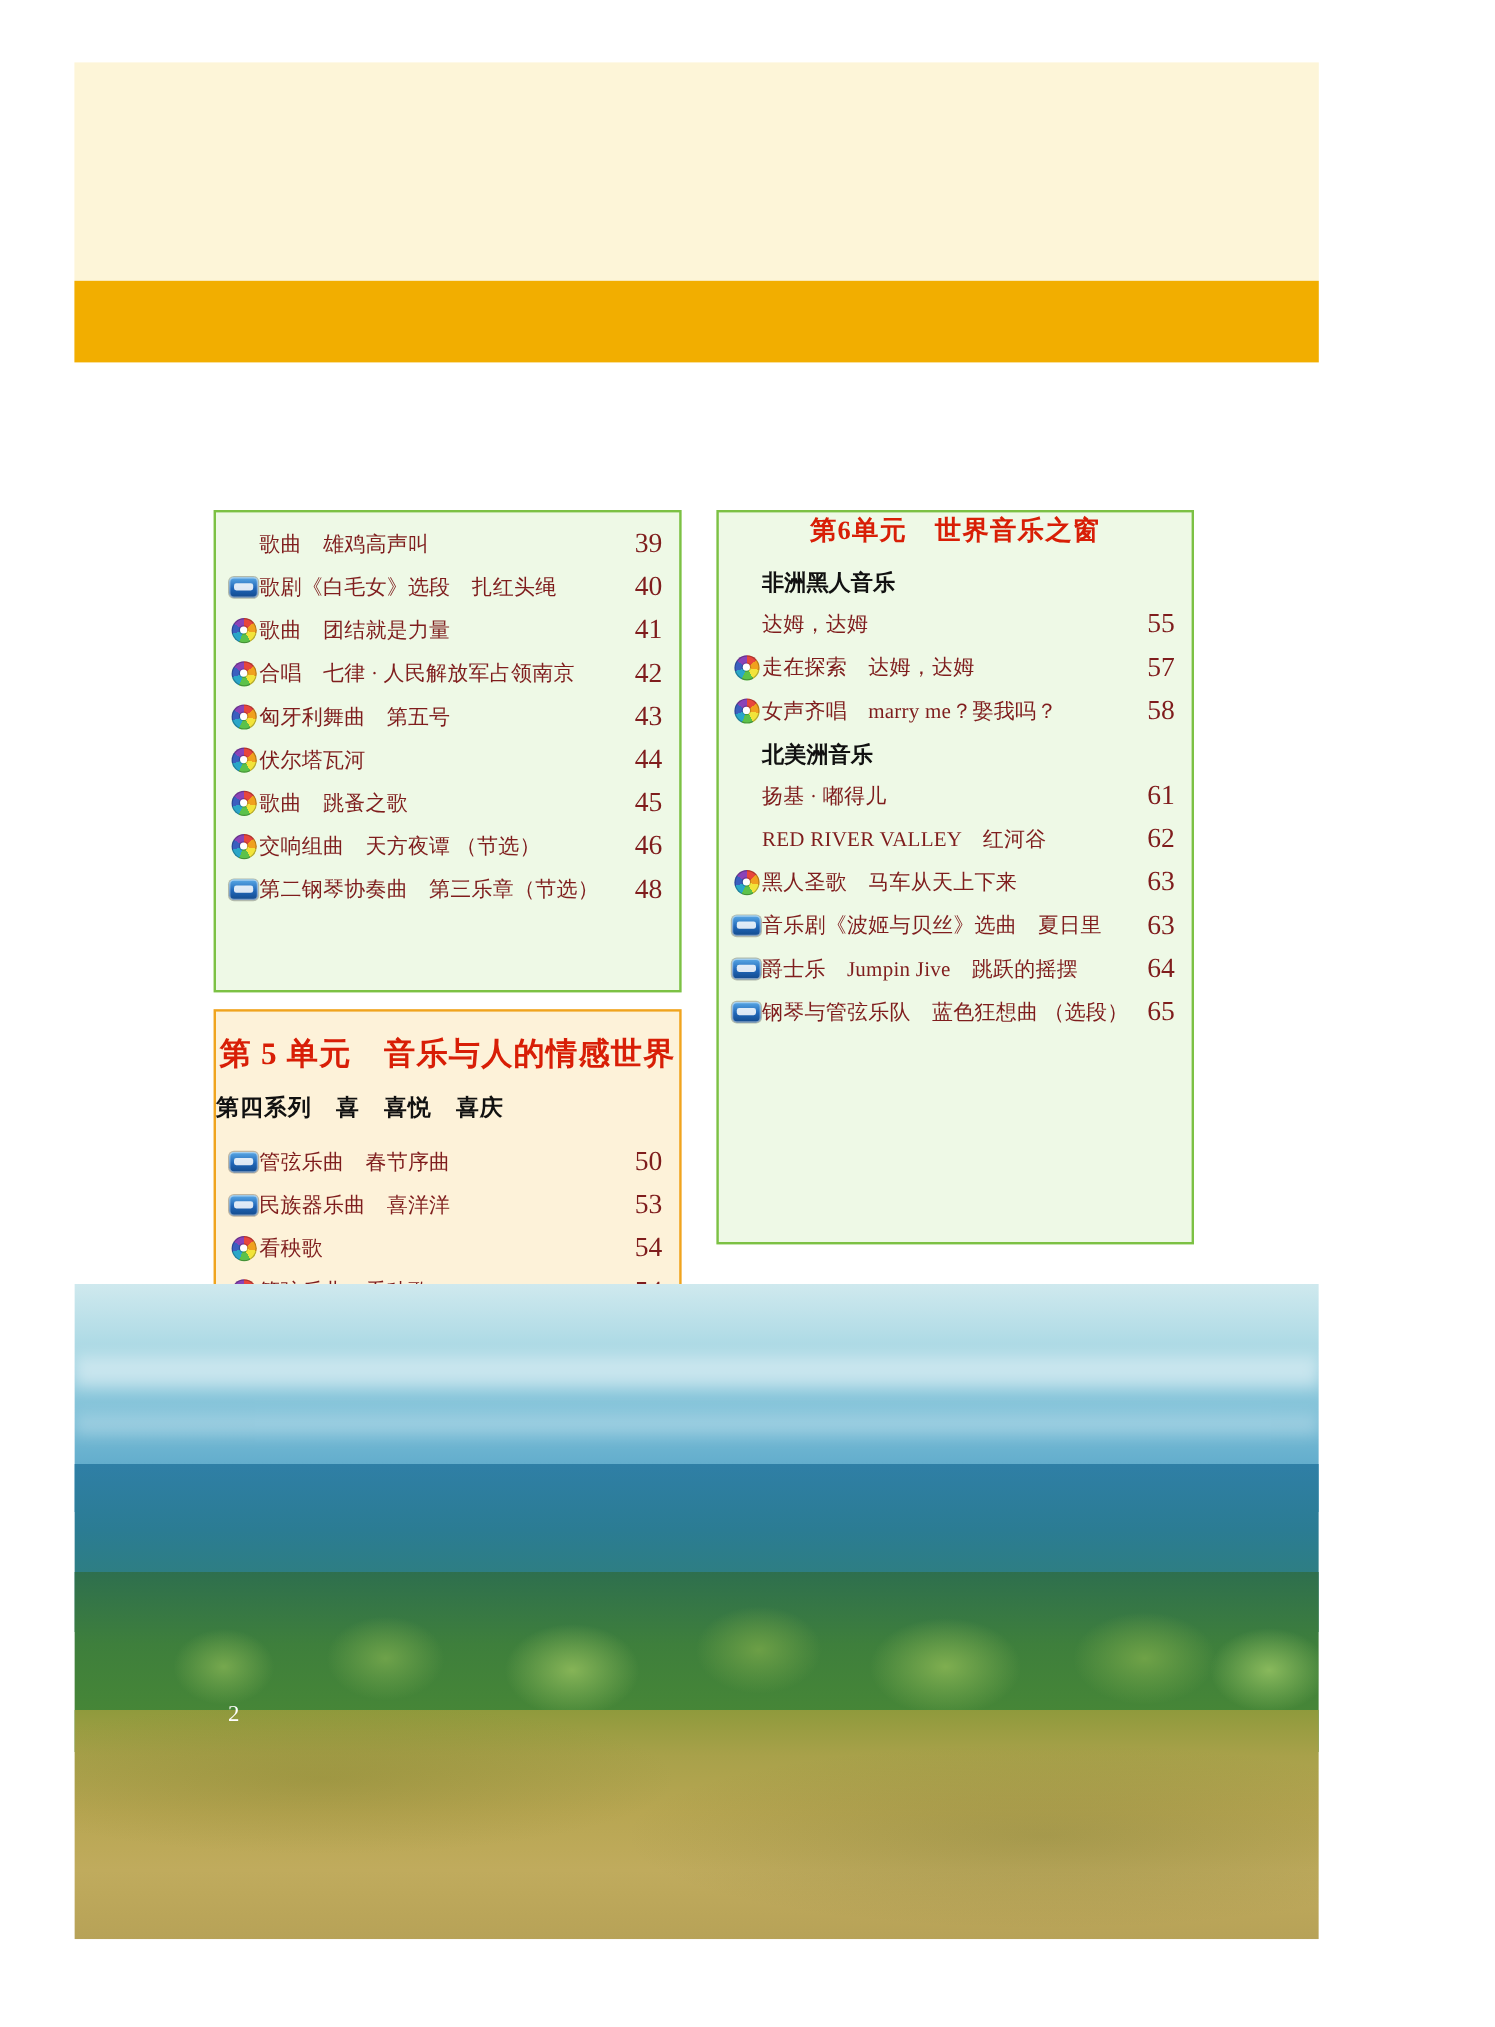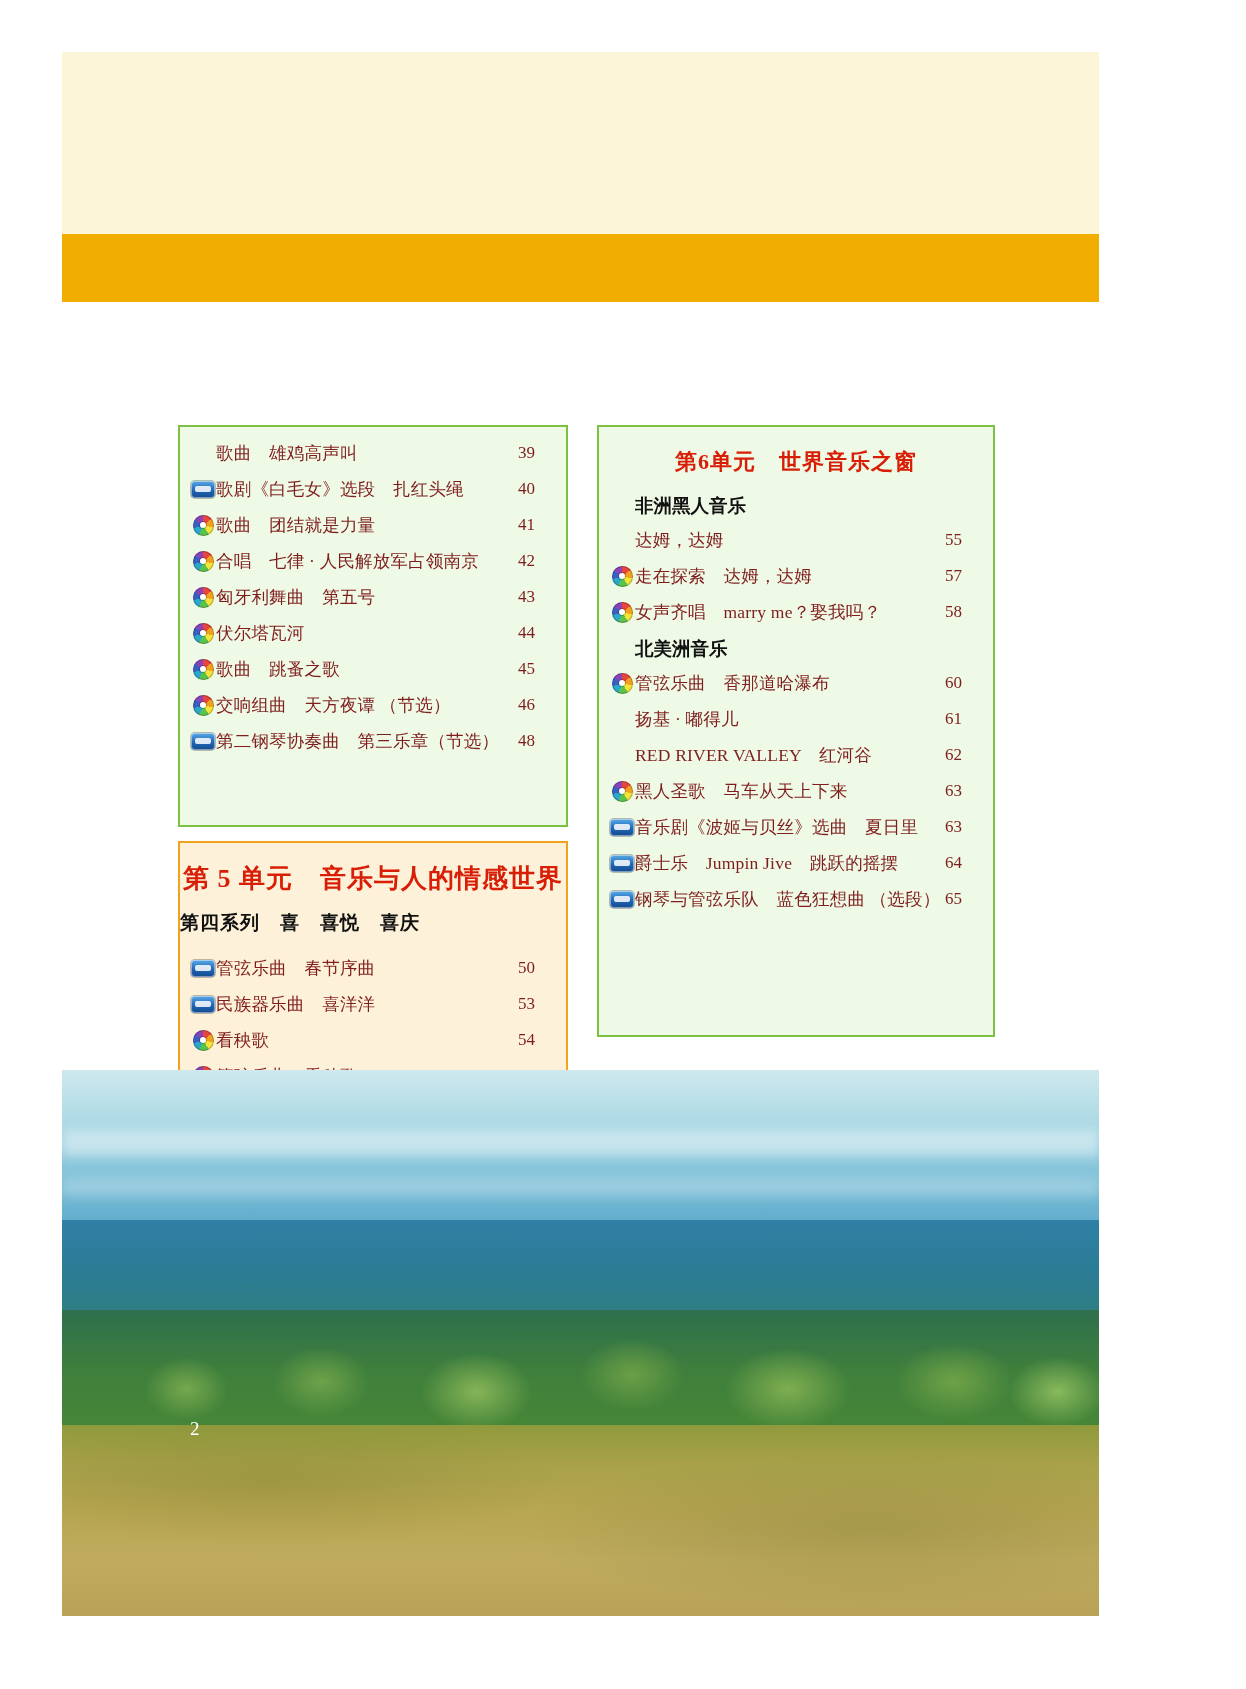--- a/index.html
+++ b/index.html
@@ -157,22 +157,23 @@
     align-items: center;
     justify-content: center;
   }
   .entry .txt {
     flex: 1;
     overflow: hidden;
     letter-spacing: 0.2px;
   }
   .entry .pg {
     width: 34px;
-    font-family: "Liberation Serif", serif;
-    font-size: 17px;
+    text-align: right;
+    font-family: "Liberation Serif", serif;
+    font-size: 23px;
   }
 
   
   .ico-disc {
     width: 21px; height: 21px; border-radius: 50%;
     background:
       conic-gradient(from 0deg,
         #e8463c 0deg 50deg,
         #f0a11e 50deg 100deg,
         #f2e43a 100deg 150deg,
@@ -362,21 +363,21 @@
           <span class="icon-slot">
             <span class="ico-disc"></span>
           </span>
           <span class="txt">管弦乐曲　看秧歌</span>
           <span class="pg">54</span>
         </div>
       </div>
   </div>
 
   <div class="box" id="box-unit6">
-    <div class="unit-title" id="u6-title" style="margin-top:20px;">第6单元　世界音乐之窗</div>
+    <div class="unit-title" id="u6-title" style="">第6单元　世界音乐之窗</div>
     <div class="section-head" style="margin-top:16px;">非洲黑人音乐</div>
     <div class="list-pad" id="u6-list1" style="padding-top:4px;">
         <div class="entry">
           <span class="icon-slot">
             <span class="ico-blank"></span>
           </span>
           <span class="txt">达姆，达姆</span>
           <span class="pg">55</span>
         </div>
         <div class="entry">
@@ -389,27 +390,20 @@
         <div class="entry">
           <span class="icon-slot">
             <span class="ico-disc"></span>
           </span>
           <span class="txt">女声齐唱　marry me？娶我吗？</span>
           <span class="pg">58</span>
         </div>
       </div>
     <div class="section-head" style="margin-top:6px;">北美洲音乐</div>
     <div class="list-pad" id="u6-list2" style="padding-top:4px;">
-        <div class="entry">
-          <span class="icon-slot">
-            <span class="ico-disc"></span>
-          </span>
-          <span class="txt">管弦乐曲　香那道哈瀑布</span>
-          <span class="pg">60</span>
-        </div>
         <div class="entry">
           <span class="icon-slot">
             <span class="ico-blank"></span>
           </span>
           <span class="txt">扬基 · 嘟得儿</span>
           <span class="pg">61</span>
         </div>
         <div class="entry">
           <span class="icon-slot">
             <span class="ico-blank"></span>

